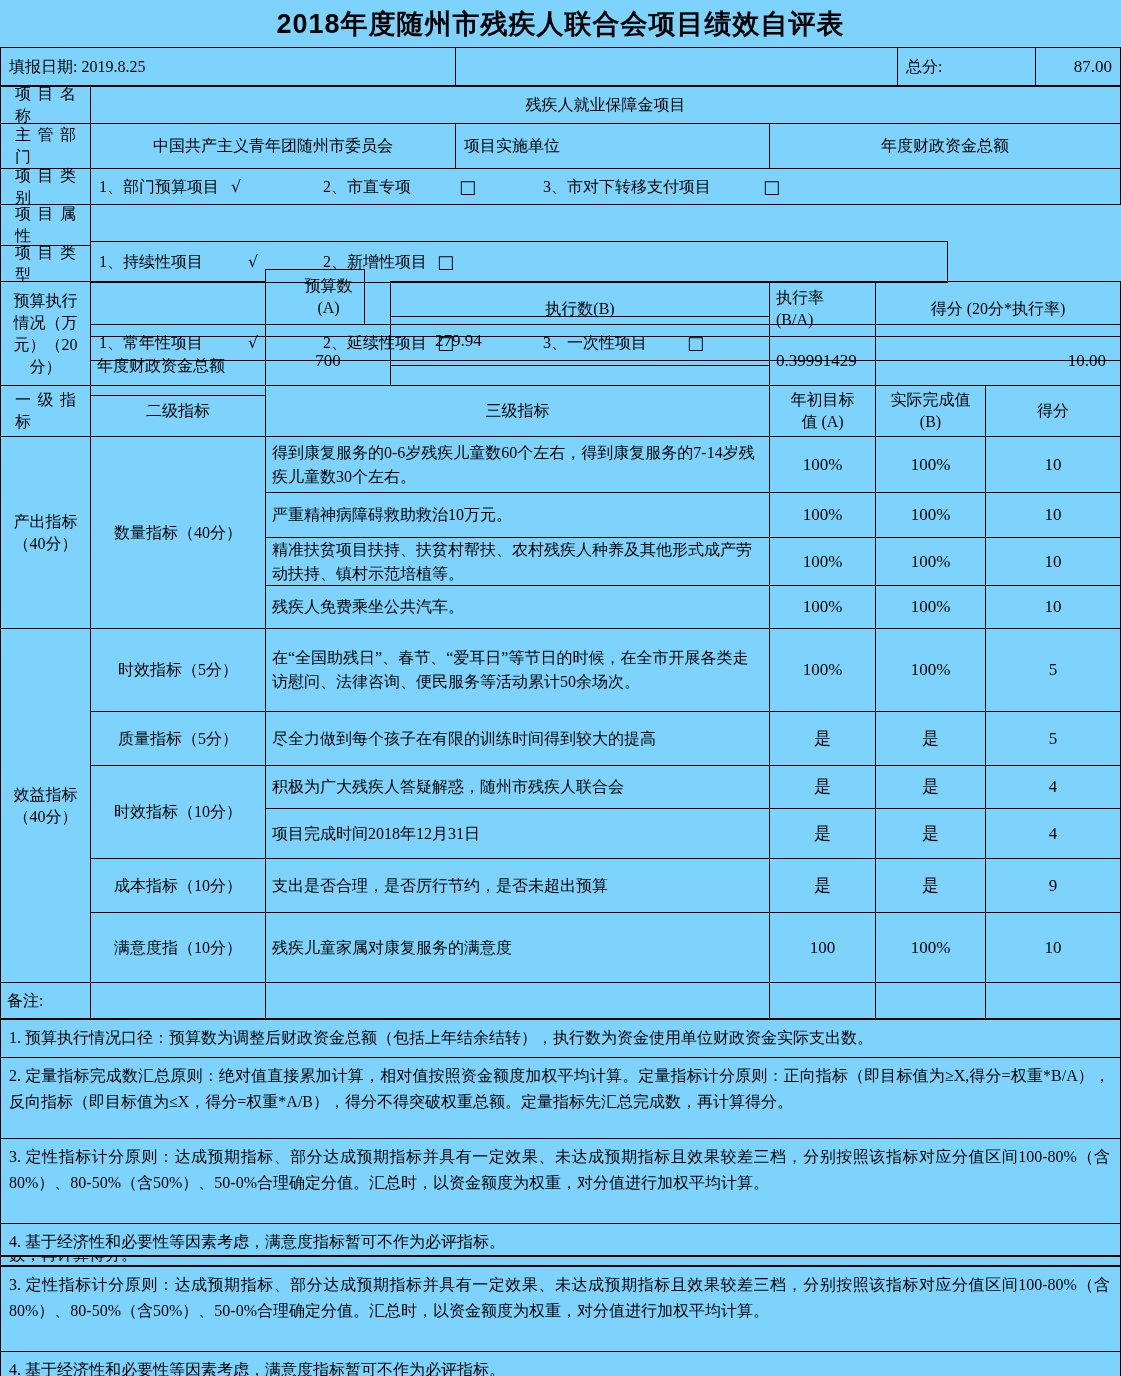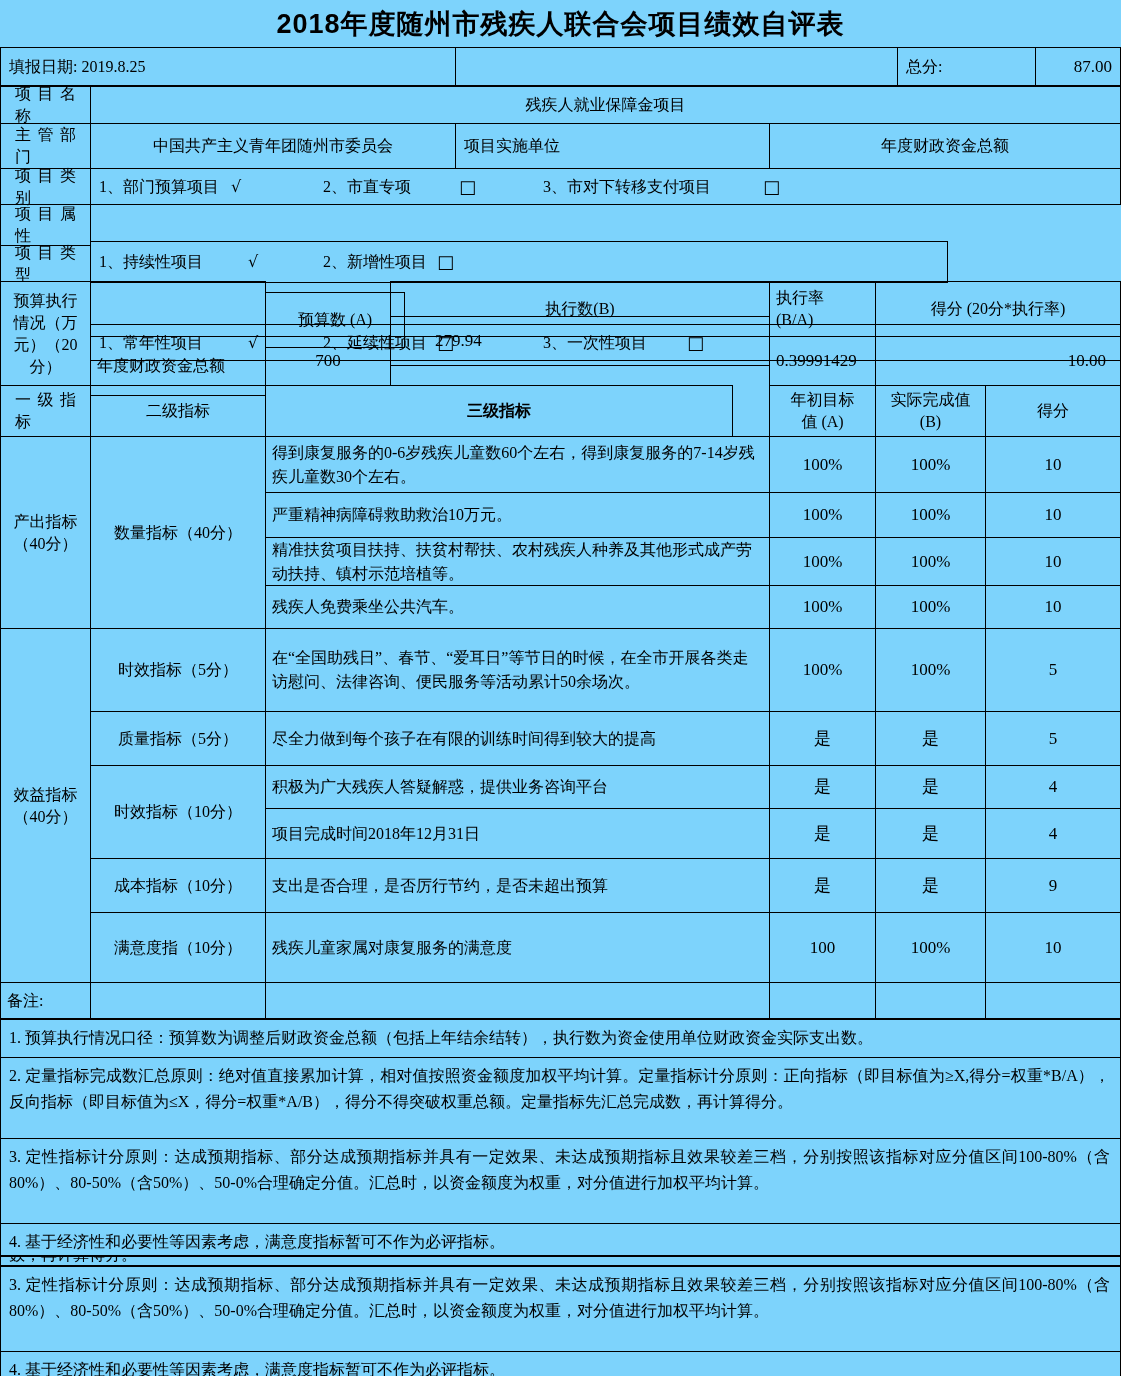--- a/index.html
+++ b/index.html
@@ -80,37 +80,37 @@
     <span class="opt" style="left:8px">
       <span>1、常年性项目</span><span class="mark tick" style="margin-left:45px">√</span></span>
     <span class="opt" style="left:232px">
       <span>2、延续性项目</span><span class="mark box" style="margin-left:10px">□</span></span>
     <span class="opt" style="left:452px">
       <span>3、一次性项目</span><span class="mark box" style="margin-left:40px">□</span></span>
   </div>
 
   <div class="c center pad6" style="left:0;top:281px;width:91px;height:105px;">预算执行情况（万元）（20分）</div>
   <div class="c" style="left:90px;top:281px;width:176px;height:56px;"></div>
-  <div class="c center" style="left:265px;top:292px;width:140px;height:56px;">预算数 (A)</div>
+  <div class="c center" style="left:265px;top:269px;width:100px;height:56px;padding-left:27px;">预算数 (A)</div>
   <div class="c center" style="left:390px;top:281px;width:380px;height:56px;">执行数(B)</div>
   <div class="c pad6 prewrap" style="left:769px;top:281px;width:107px;height:56px;">执行率
 (B/A)</div>
   <div class="c center" style="left:875px;top:281px;width:246px;height:56px;">得分 (20分*执行率)</div>
 
   <div class="c pad6" style="left:90px;top:336px;width:176px;height:60px;">年度财政资金总额</div>
   <div class="c center num" style="left:265px;top:336px;width:126px;height:50px;">700</div>
   <div class="c pad6 num" style="left:390px;top:316px;width:380px;height:50px;padding-left:44px;">279.94</div>
   <div class="c pad6 num" style="left:769px;top:336px;width:107px;height:50px;">0.39991429</div>
   <div class="c right num" style="left:875px;top:336px;width:246px;height:50px;padding-right:14px;">10.00</div>
 
   <div class="c dist" style="left:0;top:385px;width:91px;height:52px;">
     <span>一级指标</span>
     </div>
   <div class="c center" style="left:90px;top:385px;width:176px;height:52px;">二级指标</div>
-  <div class="c center" style="left:265px;top:385px;width:468px;height:52px;font-weight:bold;">三级指标</div>
+  <div class="c center" style="left:265px;top:385px;width:505px;height:52px;">三级指标</div>
   <div class="c center prewrap" style="left:769px;top:385px;width:107px;height:52px;">年初目标
 值 (A)</div>
   <div class="c center prewrap" style="left:875px;top:385px;width:111px;height:52px;">实际完成值
 (B)</div>
   <div class="c center" style="left:985px;top:385px;width:136px;height:52px;">得分</div>
 
   <div class="c center prewrap" style="left:0;top:436px;width:91px;height:193px;">产出指标
 （40分）</div>
   <div class="c center" style="left:90px;top:436px;width:176px;height:193px;">数量指标（40分）</div>
 
@@ -143,21 +143,21 @@
   <div class="c center num" style="left:875px;top:628px;width:111px;height:84px;">100%</div>
   <div class="c center num" style="left:985px;top:628px;width:136px;height:84px;">5</div>
 
   <div class="c center" style="left:90px;top:711px;width:176px;height:55px;">质量指标（5分）</div>
   <div class="c l3" style="left:265px;top:711px;width:505px;height:55px;">尽全力做到每个孩子在有限的训练时间得到较大的提高</div>
   <div class="c center num" style="left:769px;top:711px;width:107px;height:55px;">是</div>
   <div class="c center num" style="left:875px;top:711px;width:111px;height:55px;">是</div>
   <div class="c center num" style="left:985px;top:711px;width:136px;height:55px;">5</div>
 
   <div class="c center" style="left:90px;top:765px;width:176px;height:94px;">时效指标（10分）</div>
-  <div class="c l3" style="left:265px;top:765px;width:505px;height:44px;">积极为广大残疾人答疑解惑，提供业务咨询平台</div>
+  <div class="c l3" style="left:265px;top:765px;width:505px;height:44px;">积极为广大残疾人答疑解惑，随州市残疾人联合会</div>
   <div class="c center num" style="left:769px;top:765px;width:107px;height:44px;">是</div>
   <div class="c center num" style="left:875px;top:765px;width:111px;height:44px;">是</div>
   <div class="c center num" style="left:985px;top:765px;width:136px;height:44px;">4</div>
 
   <div class="c l3" style="left:265px;top:808px;width:505px;height:51px;">项目完成时间2018年12月31日</div>
   <div class="c center num" style="left:769px;top:808px;width:107px;height:51px;">是</div>
   <div class="c center num" style="left:875px;top:808px;width:111px;height:51px;">是</div>
   <div class="c center num" style="left:985px;top:808px;width:136px;height:51px;">4</div>
 
   <div class="c center" style="left:90px;top:858px;width:176px;height:55px;">成本指标（10分）</div>

